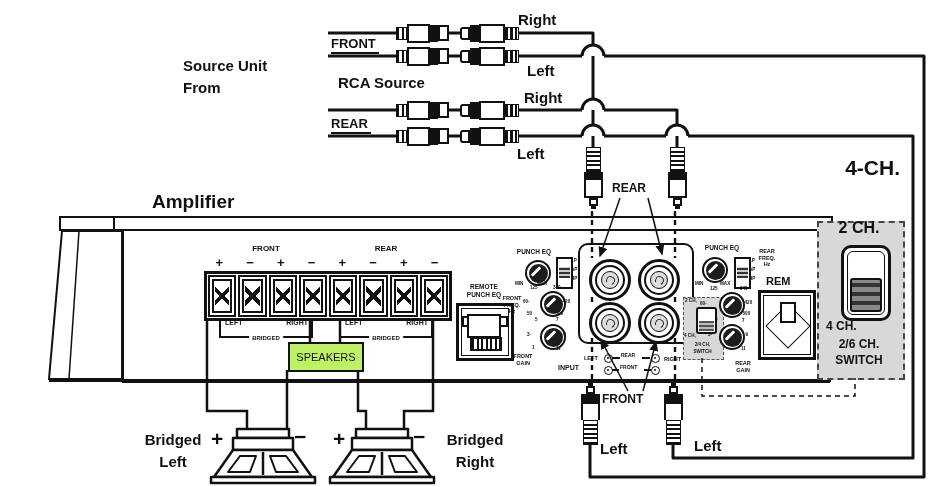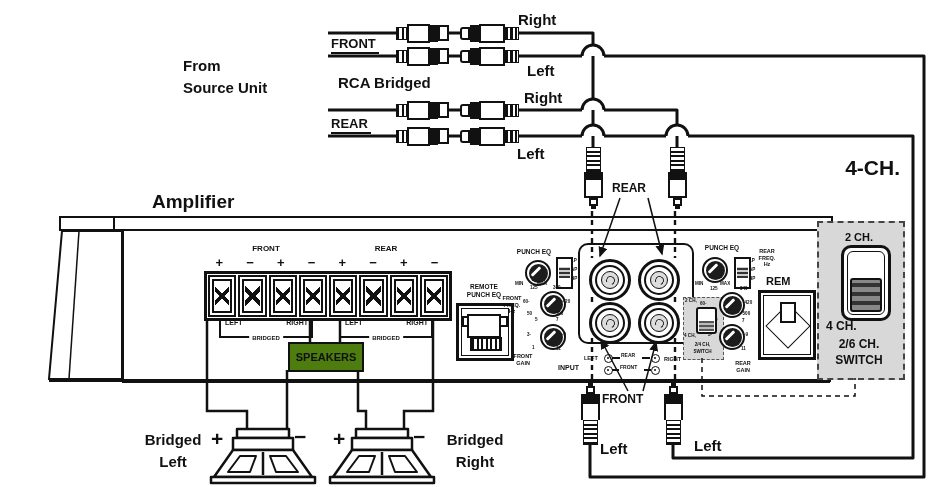--- a/index.html
+++ b/index.html
@@ -24,22 +24,22 @@
                linear-gradient(-45deg,transparent 44%,#111 44% 56%,transparent 56%);}
   .signs{position:absolute;left:204px;top:255px;width:246px;display:flex;font-weight:bold;
          font-size:13px;}
   .signs span{flex:1;text-align:center;}
   .bracket{position:absolute;border:2px solid #111;border-top:none;height:18px;width:90px;}
   .bracket .bl{position:absolute;left:4px;top:1px;font-size:7px;font-weight:bold;}
   .bracket .br{position:absolute;right:3px;top:1px;font-size:7px;font-weight:bold;}
   .bracket .bb{position:absolute;left:50%;bottom:-5px;transform:translateX(-50%);
                background:#fff;padding:0 3px;font-size:6px;font-weight:bold;}
   .spkbox{position:absolute;left:288px;top:342px;width:72px;height:26px;border:2.5px solid #111;
-          background:#4d7c0f;display:flex;align-items:center;justify-content:center;
-          font-size:11px;font-weight:bold;}
+          background:#bef264;display:flex;align-items:center;justify-content:center;
+          font-size:11px;font-weight:normal;}
   
   .knob{position:absolute;width:22px;height:22px;border-radius:50%;background:#fff;border:2.5px solid #111;}
   .knob::before{content:'';position:absolute;inset:1.5px;border-radius:50%;background:#1c1c1c;}
   .knob::after{content:'';position:absolute;left:3px;top:8px;width:12px;height:3px;background:#fff;
                transform:rotate(-45deg);border-radius:1px;}
   .slide{position:absolute;width:13px;height:28px;border:2px solid #111;background:#fff;}
   .slide::after{content:'';position:absolute;left:1px;right:1px;top:8px;height:11px;
     background:repeating-linear-gradient(0deg,#333 0 2px,#ccc 2px 4px);}
   .tick{position:absolute;font-size:4.6px;font-weight:bold;letter-spacing:0;}
   
@@ -176,24 +176,24 @@
       <line x1="620" y1="198" x2="600" y2="256" marker-end="url(#ah)"></line>
       <line x1="648" y1="198" x2="662" y2="254" marker-end="url(#ah)"></line>
       <line x1="628" y1="391" x2="601" y2="340" marker-end="url(#ah)"></line>
       <line x1="643" y1="391" x2="656" y2="342" marker-end="url(#ah)"></line>
     </g>
 
     <path d="M702,358 V396 H855 V378" fill="none" stroke="#111" stroke-width="1.5" stroke-dasharray="5 4"></path>
   </svg>
 
   <div class="t" style="left:183px;top:55px;font-size:15px;line-height:22px;">
+    <div>Source Unit</div>
     <div>From</div>
-    <div>Source Unit</div>
-  </div>
-  <div class="t" style="left:338px;top:75px;font-size:15px;">RCA Bridged</div>
+  </div>
+  <div class="t" style="left:338px;top:75px;font-size:15px;">RCA Source</div>
   <div class="t" style="left:331px;top:37px;font-size:13px;border-bottom:2.5px solid #111;padding:0 3px 1px 0;">FRONT</div>
   <div class="t" style="left:331px;top:117px;font-size:13px;border-bottom:2.5px solid #111;padding:0 3px 1px 0;">REAR</div>
   <div class="t" style="left:518px;top:12px;font-size:15px;">Right</div>
   <div class="t" style="left:527px;top:63px;font-size:15px;">Left</div>
   <div class="t" style="left:524px;top:90px;font-size:15px;">Right</div>
   <div class="t" style="left:517px;top:146px;font-size:15px;">Left</div>
   <div class="t" style="left:152px;top:192px;font-size:19px;">Amplifier</div>
   <div class="t ctr" style="left:798px;top:155px;width:102px;font-size:21px;line-height:26px;text-align:right;">
     <div>4-CH.</div>
   </div>
@@ -417,21 +417,21 @@
     <span class="rem-dia"></span>
     <span class="rem-sq"></span>
   </div>
 
   <div class="t" style="left:685px;top:299px;font-size:4.6px;">2 CH,</div>
   <div class="minitoggle"></div>
   <div class="t" style="left:684px;top:334px;font-size:4.6px;">4 CH,</div>
   <div class="t ctr" style="left:683px;top:343px;width:39px;font-size:4.6px;">2/4 CH,</div>
   <div class="t ctr" style="left:683px;top:350px;width:39px;font-size:4.6px;">SWITCH</div>
 
-  <div class="t ctr" style="left:817px;top:232px;width:84px;font-size:11px;">2 CH.</div>
+  <div class="t ctr" style="left:817px;top:220px;width:84px;font-size:16px;">2 CH.</div>
   <div class="bigtoggle">
       <span class="handle"></span>
     </div>
   <div class="t" style="left:826px;top:320px;font-size:12px;">4 CH.</div>
   <div class="t ctr" style="left:817px;top:338px;width:84px;font-size:12px;">2/6 CH.</div>
   <div class="t ctr" style="left:817px;top:354px;width:84px;font-size:12px;">SWITCH</div>
 
   <div class="t" style="left:600px;top:441px;font-size:15px;">Left</div>
   <div class="t" style="left:694px;top:438px;font-size:15px;">Left</div>
 

